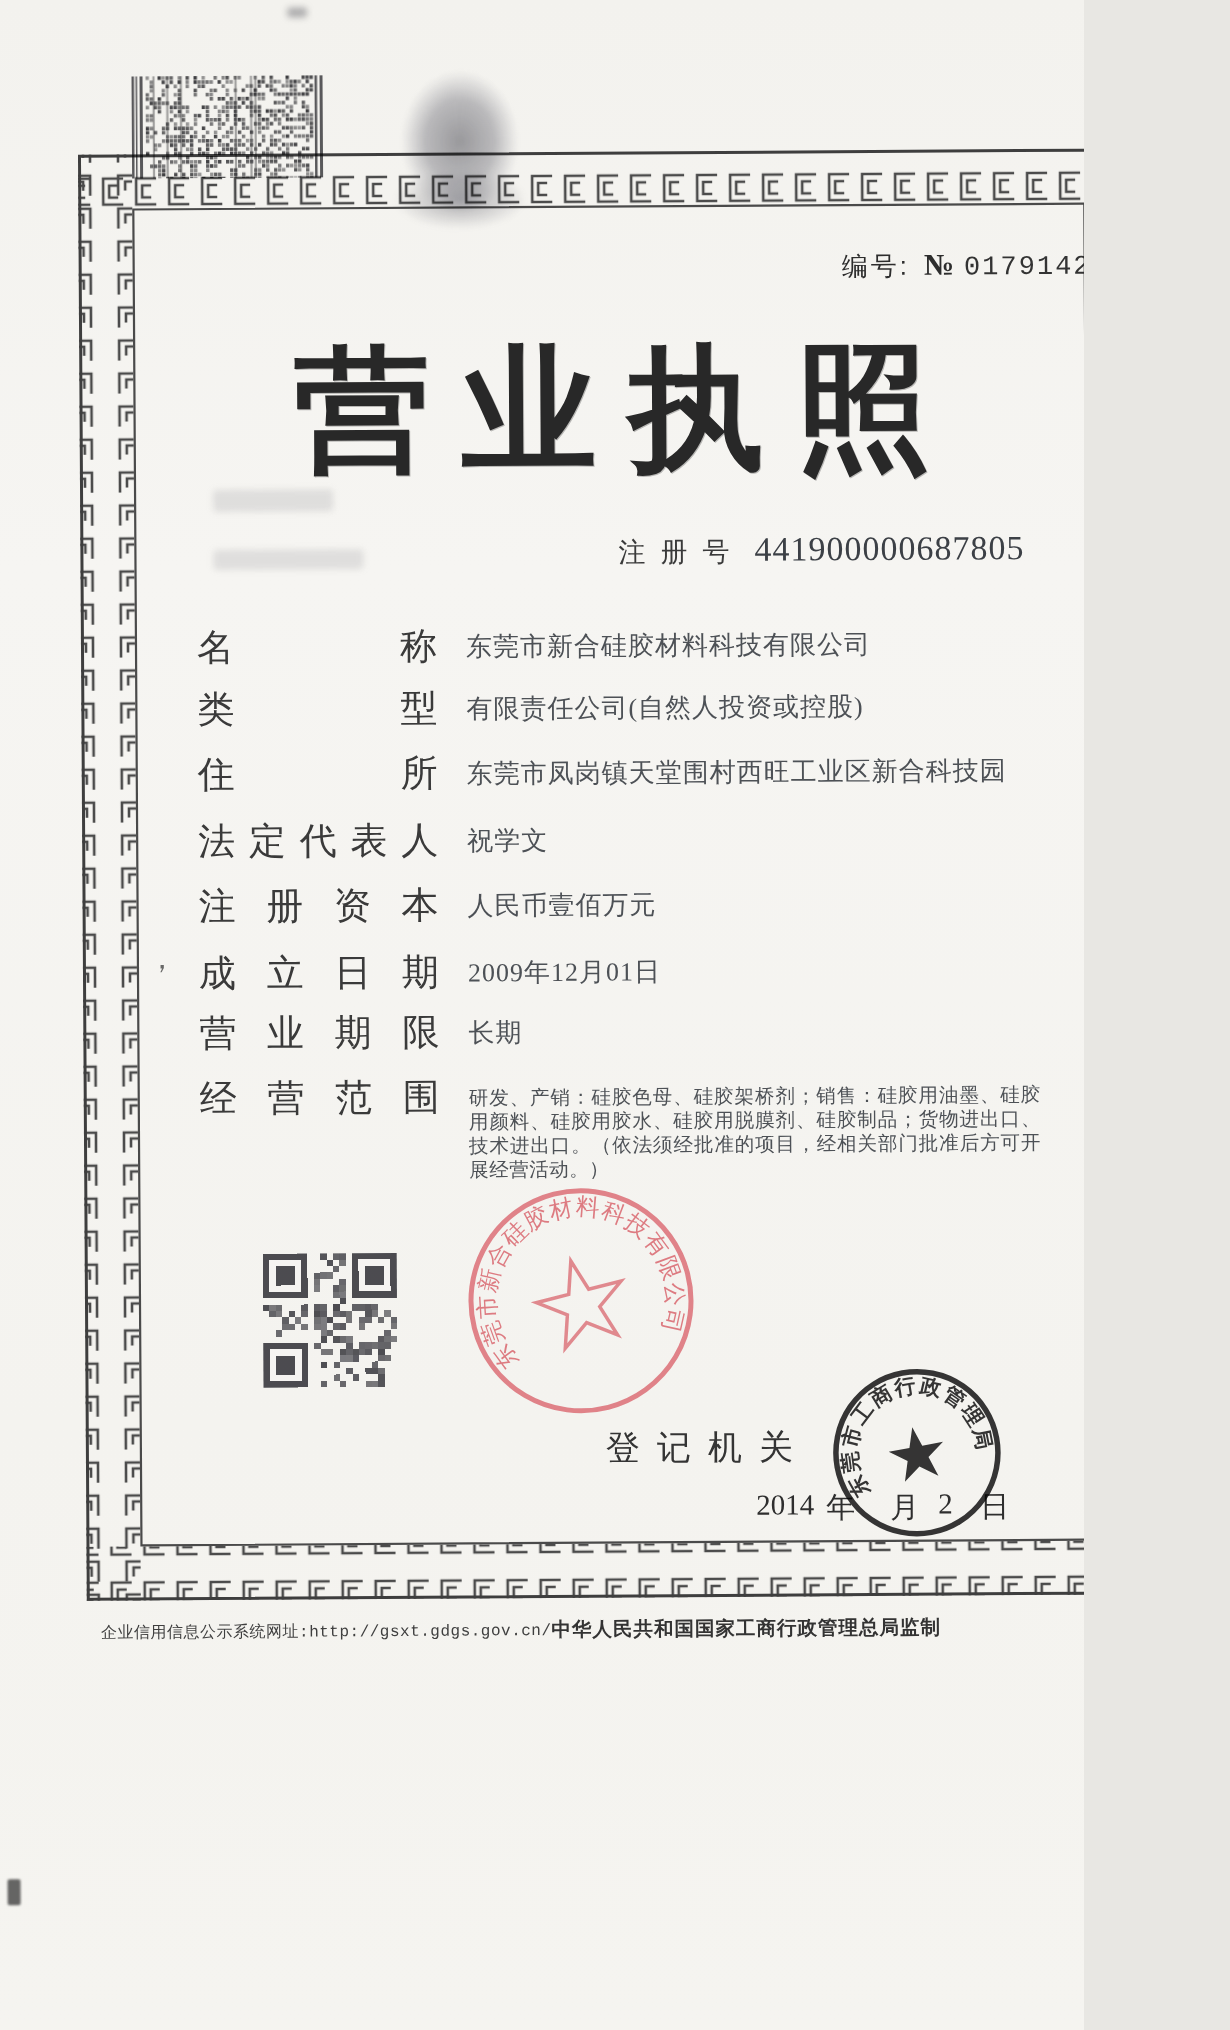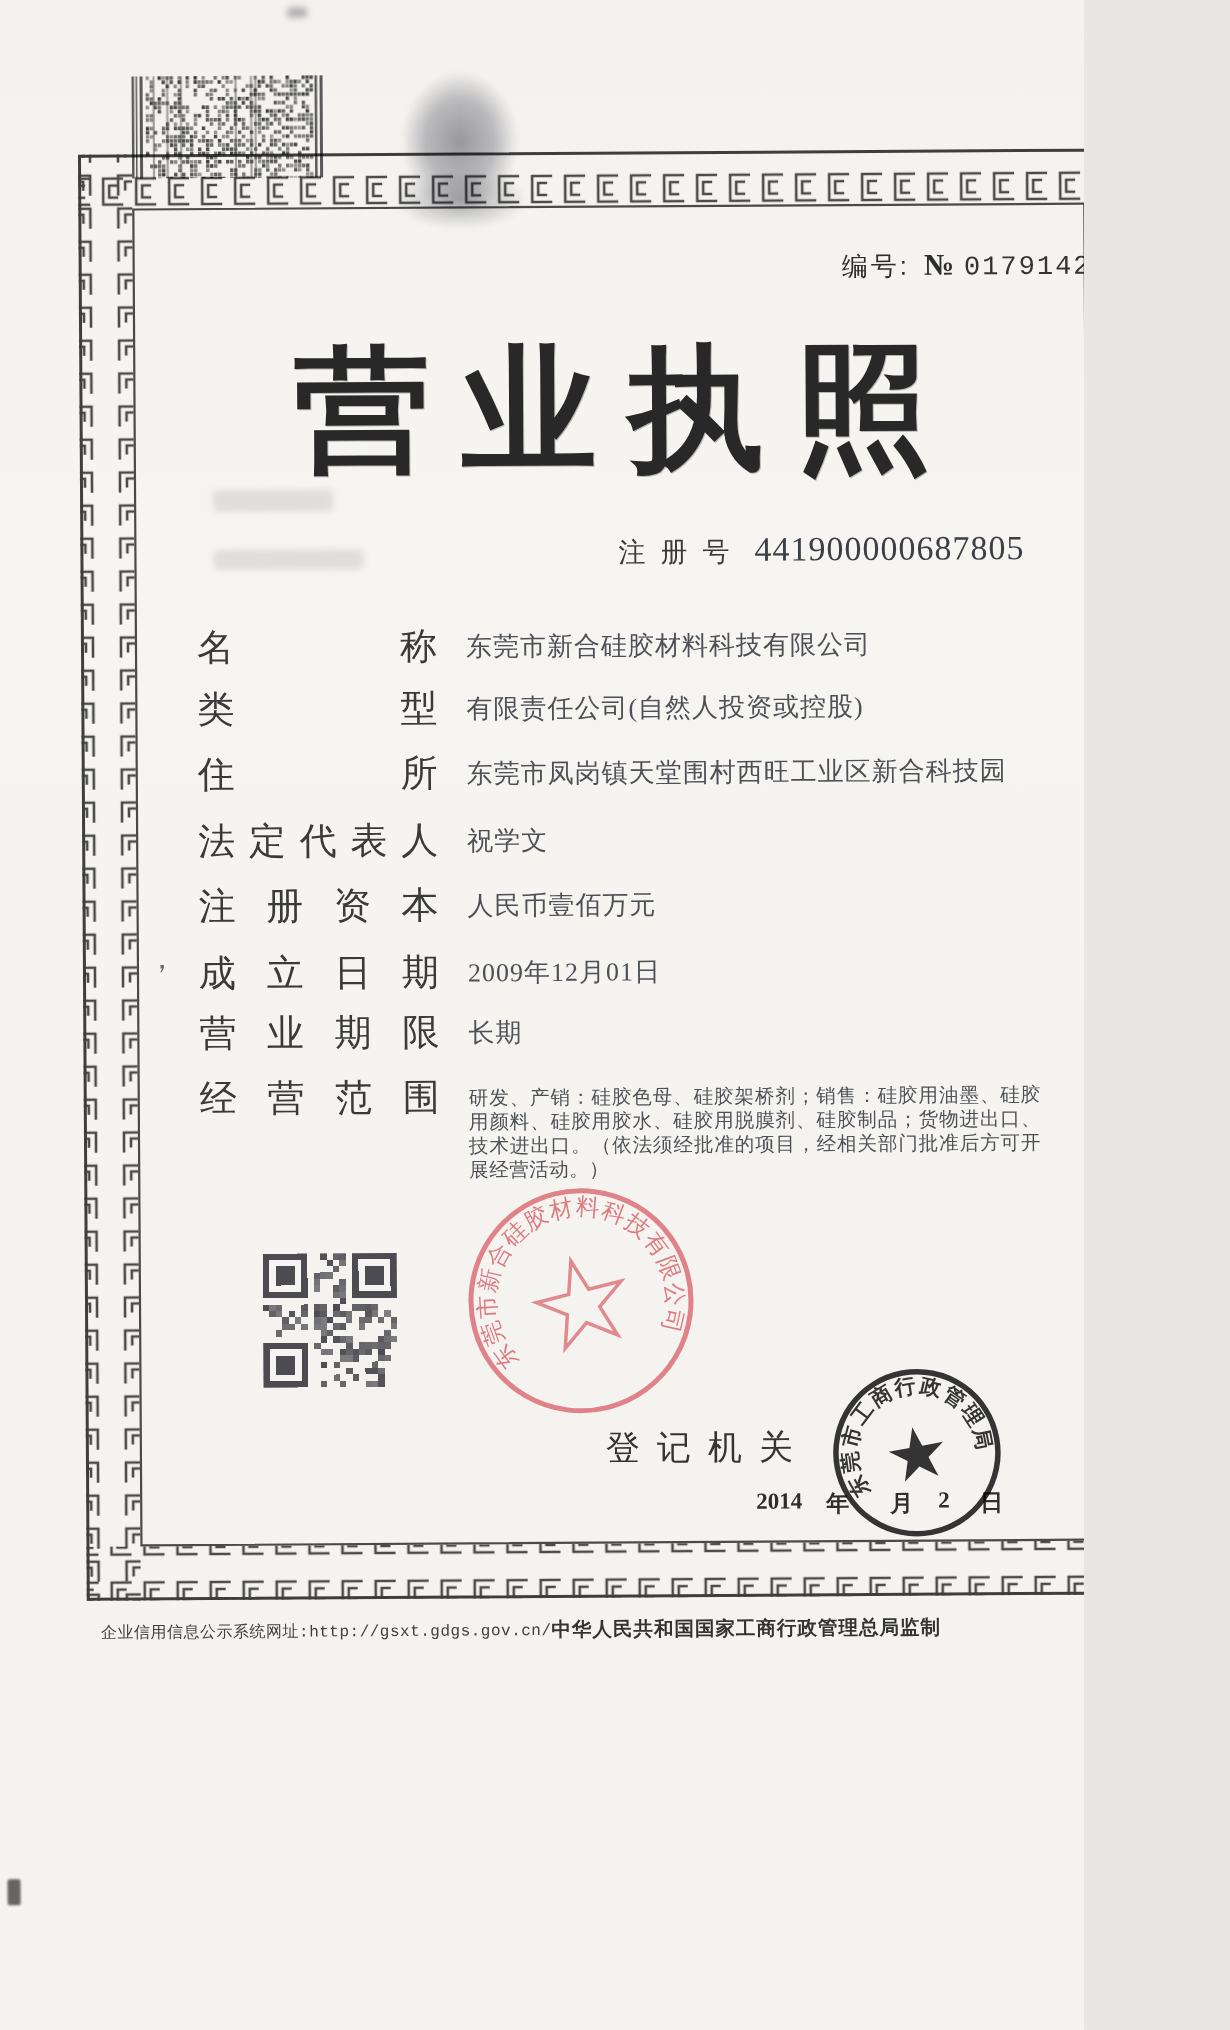--- a/index.html
+++ b/index.html
@@ -30,21 +30,21 @@
   .regline .num{font-family:"Liberation Serif",serif;font-size:34px;letter-spacing:1px;color:#3c4046;margin-left:10px;}
 
   .row{position:absolute;left:198px;}
   .row .lab{display:flex;justify-content:space-between;width:240px;font-size:37px;color:#3a3a3a;}
   .row .val{position:absolute;left:269px;top:8px;font-size:26px;color:#4d5156;white-space:nowrap;
             font-family:"Liberation Serif",serif;letter-spacing:1px;}
   .row .val.scope{top:14px;width:572px;white-space:normal;font-size:19.5px;line-height:24px;
                   text-align:justify;letter-spacing:.5px;}
 
   .registrar{position:absolute;left:602px;top:1426px;font-size:34px;letter-spacing:17px;color:#343434;white-space:nowrap;}
-  .dpart{position:absolute;top:1490px;font-family:"Liberation Serif",serif;font-size:23px;font-weight:700;color:#2e2e2e;}
+  .dpart{position:absolute;top:1490px;font-family:"Liberation Serif",serif;font-size:29px;font-weight:400;color:#2e2e2e;}
 
   .qr{position:absolute;left:260px;top:1252px;mix-blend-mode:multiply;opacity:.92;}
   .seal-red{position:absolute;left:455px;top:1182px;mix-blend-mode:multiply;opacity:.9;}
   .seal-black{position:absolute;left:813px;top:1355px;mix-blend-mode:multiply;opacity:.92;}
 
   .footer-left{position:absolute;left:96px;top:1620px;font-family:"Liberation Mono",monospace;
                font-size:16px;color:#3f3f3f;letter-spacing:.5px;}
   .footer-right{position:absolute;right:148px;top:1616px;font-size:19.5px;color:#333;font-weight:600;letter-spacing:1px;}
 
   .comma{position:absolute;left:146px;top:936px;font-size:30px;color:rgba(70,70,70,.8);}

